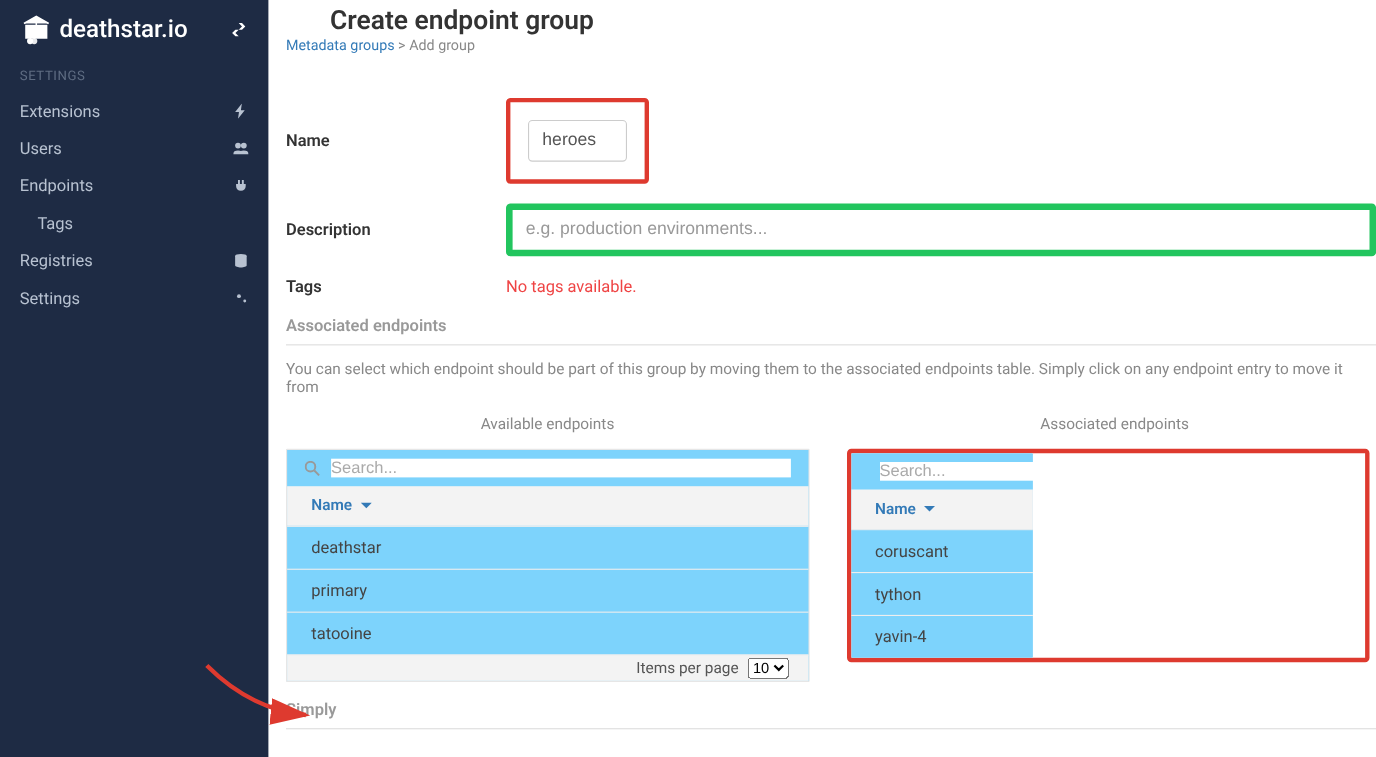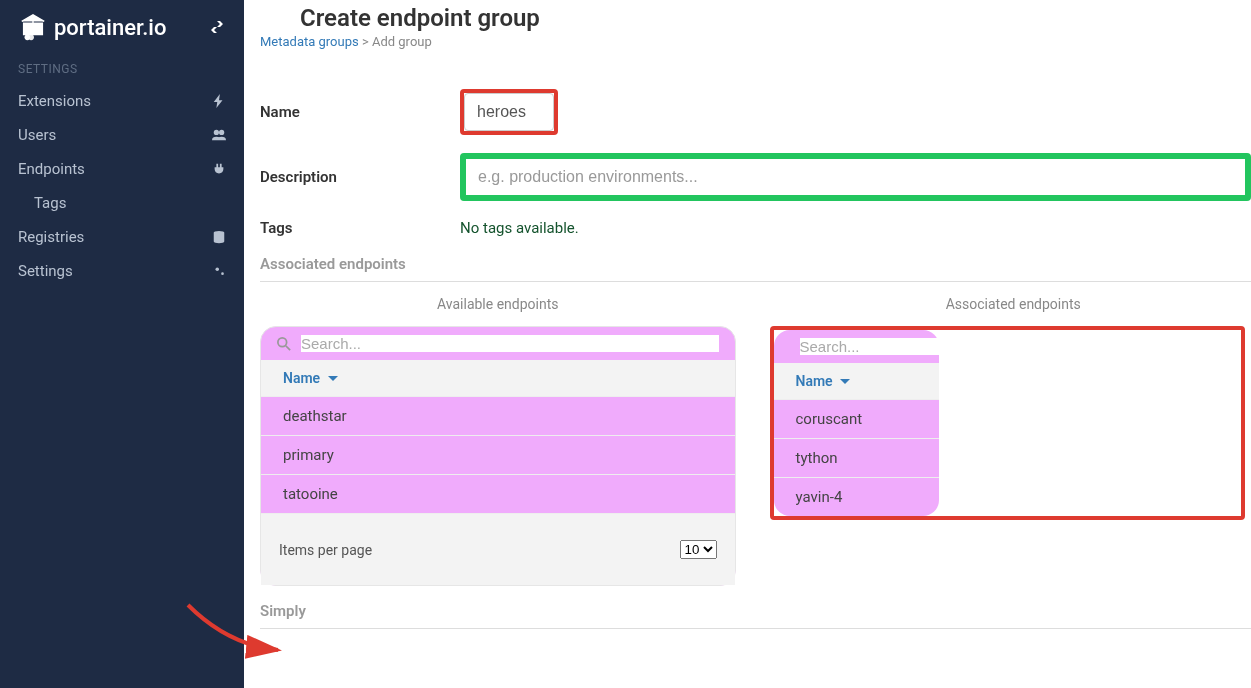--- a/index.html
+++ b/index.html
@@ -24,60 +24,60 @@
 .page-header { margin-bottom: 6px; }
 .page-title { font-size: 24px; font-weight: 600; color: #333; margin-left: 40px; }
 .breadcrumb { font-size: 13px; margin-top: 2px; color: #888; }
 .breadcrumb a { color: #337ab7; text-decoration: none; }
 
 .panel { margin-top: 22px; padding: 18px 0 18px 0; }
 .form-row { display: flex; align-items: center; margin-bottom: 18px; }
 .form-label { width: 200px; font-size: 15px; font-weight: 600; color: #333; }
 .form-control { flex: 1; padding: 9px 12px; font-size: 16px; border: 6px solid #22c55e; border-radius: 4px; color: #555; }
 .form-control::placeholder { color: #999; }
-.highlight-red { border: 4px solid #de3a2f; border-radius: 4px; padding: 0; display: inline-block; text-decoration: underline; }
+.highlight-red { border: 4px solid #de3a2f; border-radius: 4px; padding: 16px; display: inline-block; text-decoration: underline; }
 
 .section-title { font-size: 15px; font-weight: 600; color: #999; border-bottom: 1px solid #ddd; padding-bottom: 8px; margin: 16px 0 14px; }
 .tags-row { display: flex; }
-.tags-none { color: #14532d; font-size: 15px; }
+.tags-none { color: #ef4444; font-size: 15px; }
 
 .help-text { font-size: 14px; color: #888; margin: 14px 0 18px; }
 
 .tables-wrap { display: flex; gap: 40px; }
 .table-col { flex: 1; }
 .table-title-wrap { text-align: center; font-size: 14px; color: #888; margin-bottom: 14px; }
-.table-box { border: 1px solid #e6e6e6; border-radius: 16px; background: #f0abfc; }
+.table-box { border: 1px solid #e6e6e6; border-radius: 1px; background: #7dd3fc; }
 .table-search { display: flex; align-items: center; padding: 8px 16px; }
 .table-search svg { width: 14px; height: 14px; fill: #999; margin-right: 10px; }
 .table-search input { border: none; outline: none; font-size: 15px; color: #555; flex: 1; }
 .table-search input::placeholder { color: #aaa; }
 .table-head { background: #f3f3f3; padding: 10px 22px; font-size: 14px; }
 .table-head .sort-link { color: #337ab7; font-weight: 600; }
 .table-head svg { width: 10px; height: 10px; fill: #337ab7; margin-left: 4px; vertical-align: middle; }
 .table-row { padding: 10px 22px; border-top: 1px solid #eee; font-size: 15px; color: #444; cursor: pointer; }
-.table-foot { padding: 26px 18px; display: flex; justify-content: space-between; align-items: center; font-size: 14px; color: #555; border-top: 1px solid #eee; background: #f3f3f3; }
+.table-foot { padding: 2px 18px; display: flex; justify-content: flex-end; align-items: center; font-size: 14px; color: #555; border-top: 1px solid #eee; background: #f3f3f3; }
 .table-foot select { margin-left: 8px; }
 .assoc-highlight { border: 4px solid #de3a2f; border-radius: 4px; position: relative; left: -6px; }
 
 
 .arrow-svg { position: absolute; left: 178px; top: 590px; width: 130px; height: 80px; pointer-events: none; z-index: 50; }
 </style>
 </head>
 <body>
 
 <div class="layout">
   <aside class="sidebar">
     <div class="sidebar-header">
       <div class="logo">
         <svg class="logo-mark" viewBox="0 0 32 32">
             <path fill="#fff" d="M4 10 L16 3 L28 10 M16 3 V12 M6 12h20v12H6z" stroke="#fff" stroke-width="1.5"></path>
             <circle cx="10" cy="27" r="3" fill="#fff"></circle>
             <circle cx="14" cy="27" r="3" fill="#fff" opacity="0.9"></circle>
           </svg>
-        <span>portainer.io</span>
+        <span>deathstar.io</span>
       </div>
       <svg class="swap-icon" viewBox="0 0 24 16">
           <path fill="#fff" d="M0 4h16l-4-4h4l4 4-4 4h-4l4-4H0zm24 8H8l4 4H8l-4-4 4-4h4l-4 4h16z"></path>
         </svg>
     </div>
 
 
     <div class="nav-section">SETTINGS</div>
 
     <div class="nav-item">
@@ -140,20 +140,21 @@
         <div class="form-label">Description</div>
         <input class="form-control" placeholder="e.g. production environments..." style="">
       </div>
 
       <div class="form-row tags-row">
         <div class="form-label">Tags</div>
         <div class="tags-none">No tags available.</div>
       </div>
 
       <div class="section-title">Associated endpoints</div>
+      <p class="help-text">You can select which endpoint should be part of this group by moving them to the associated endpoints table. Simply click on any endpoint entry to move it from</p>
 
       <div class="tables-wrap">
         <div class="table-col">
           <div class="table-title-wrap">Available endpoints</div>
           <div class="table-box">
             <div class="table-search">
               <svg viewBox="0 0 16 16">
                   <circle cx="6" cy="6" r="5" fill="none" stroke="#999" stroke-width="2"></circle>
                   <line x1="10" y1="10" x2="15" y2="15" stroke="#999" stroke-width="2"></line>
                 </svg>

